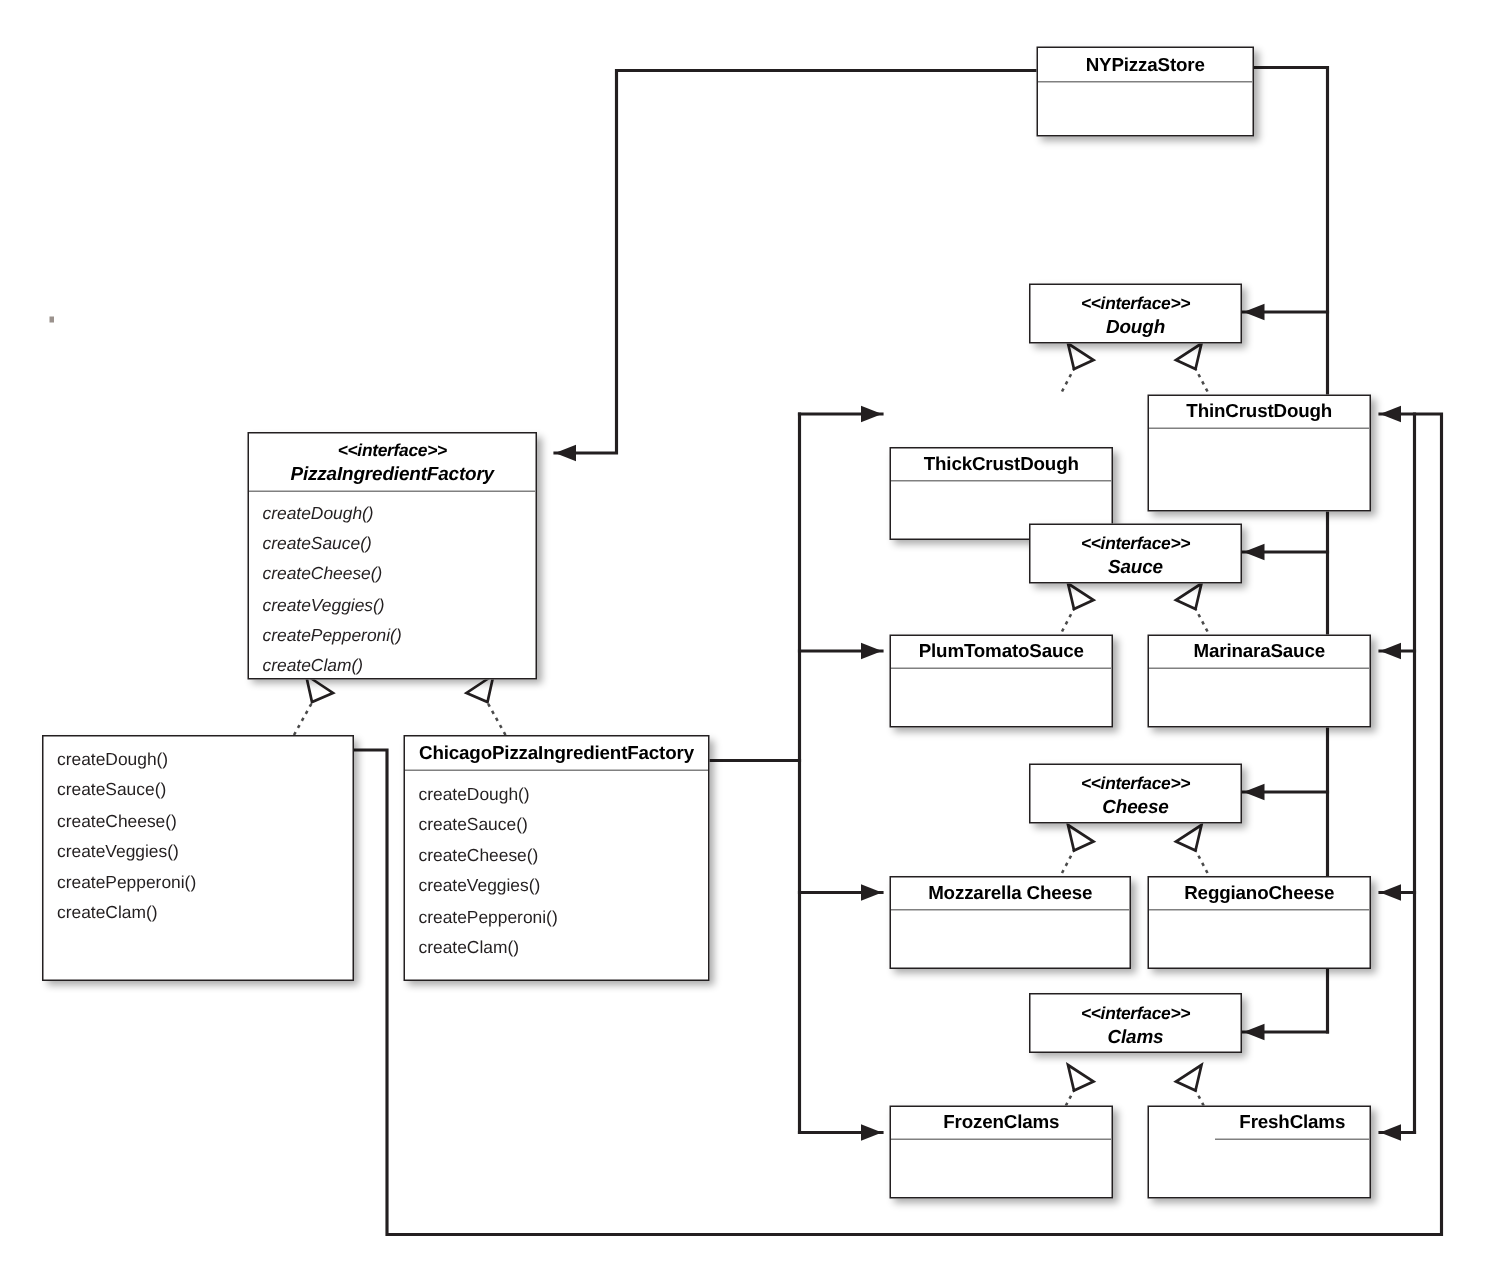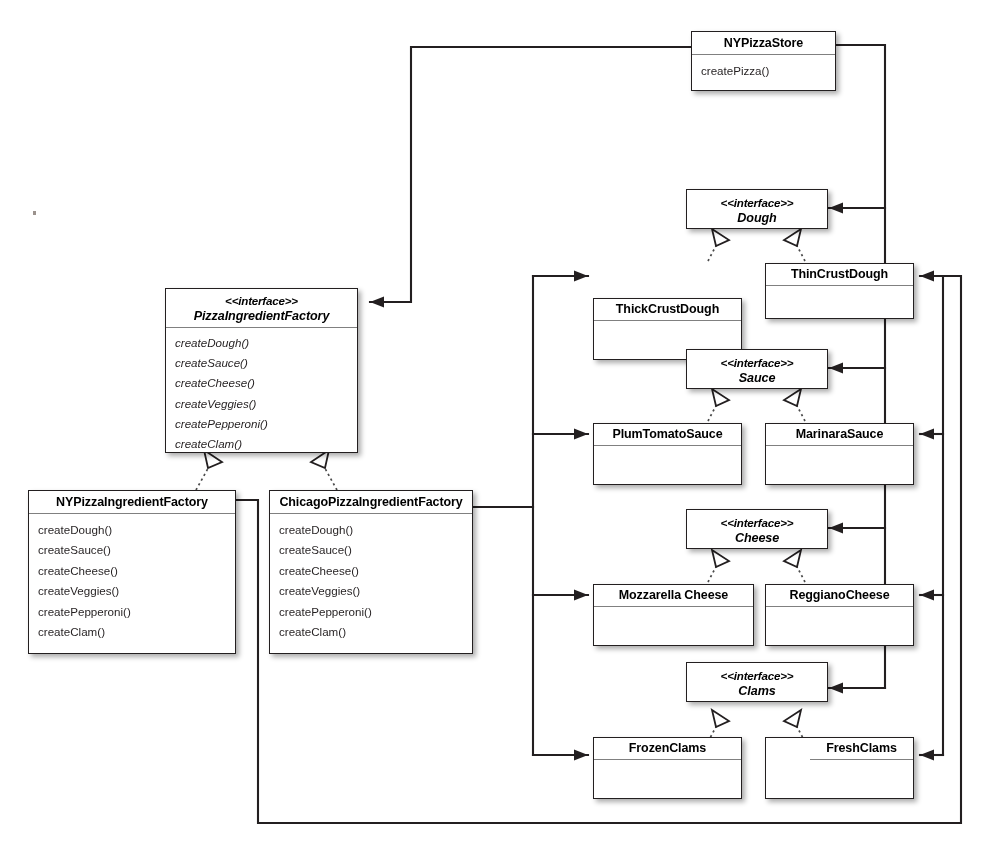--- a/index.html
+++ b/index.html
@@ -244,42 +244,38 @@
     <g>
       <path class="dash" d="M 805 742 L 794 721"></path>
       <polygon class="hollowhead" points="801,710 784,721 797,727"></polygon>
     </g>
   </svg>
 
   <div class="speck" style="left:33px; top:211px;"></div>
 
   <div class="uml cls" style="left:691px; top:31px; width:145px; height:60px;">
     <div class="hdr">NYPizzaStore</div>
-    <div class="body">
-      <div class="meth">createPizza()</div>
-    </div>
   </div>
 
   <div class="uml iface iface-ops" style="left:165px; top:288px; width:193px; height:165px;">
     <div class="hdr">
       <div class="stereo">&lt;&lt;interface&gt;&gt;</div>
       <div class="iname">PizzaIngredientFactory</div>
     </div>
     <div class="body">
       <div class="meth">createDough()</div>
       <div class="meth">createSauce()</div>
       <div class="meth">createCheese()</div>
       <div class="meth">createVeggies()</div>
       <div class="meth">createPepperoni()</div>
       <div class="meth">createClam()</div>
     </div>
   </div>
 
   <div class="uml cls" style="left:28px; top:490px; width:208px; height:164px;">
-    <div class="hdr">NYPizzaIngredientFactory</div>
     <div class="body">
       <div class="meth">createDough()</div>
       <div class="meth">createSauce()</div>
       <div class="meth">createCheese()</div>
       <div class="meth">createVeggies()</div>
       <div class="meth">createPepperoni()</div>
       <div class="meth">createClam()</div>
     </div>
   </div>
 
@@ -298,21 +294,21 @@
   <div class="uml iface" style="left:686px; top:189px; width:142px; height:40px;">
     <div class="hdr">
       <div class="stereo">&lt;&lt;interface&gt;&gt;</div>
       <div class="iname">Dough</div>
     </div>
   </div>
   <div class="uml ing" style="left:593px; top:263px; width:149px; height:62px;margin-top:35px;">
     <div class="hdr">ThickCrustDough</div>
     <div class="body"></div>
   </div>
-  <div class="uml ing" style="left:765px; top:263px; width:149px; height:56px;">
+  <div class="uml ing" style="left:765px; top:263px; width:149px; height:78px;">
     <div class="hdr">ThinCrustDough</div>
     <div class="body"></div>
   </div>
 
   <div class="uml iface" style="left:686px; top:349px; width:142px; height:40px;">
     <div class="hdr">
       <div class="stereo">&lt;&lt;interface&gt;&gt;</div>
       <div class="iname">Sauce</div>
     </div>
   </div>

